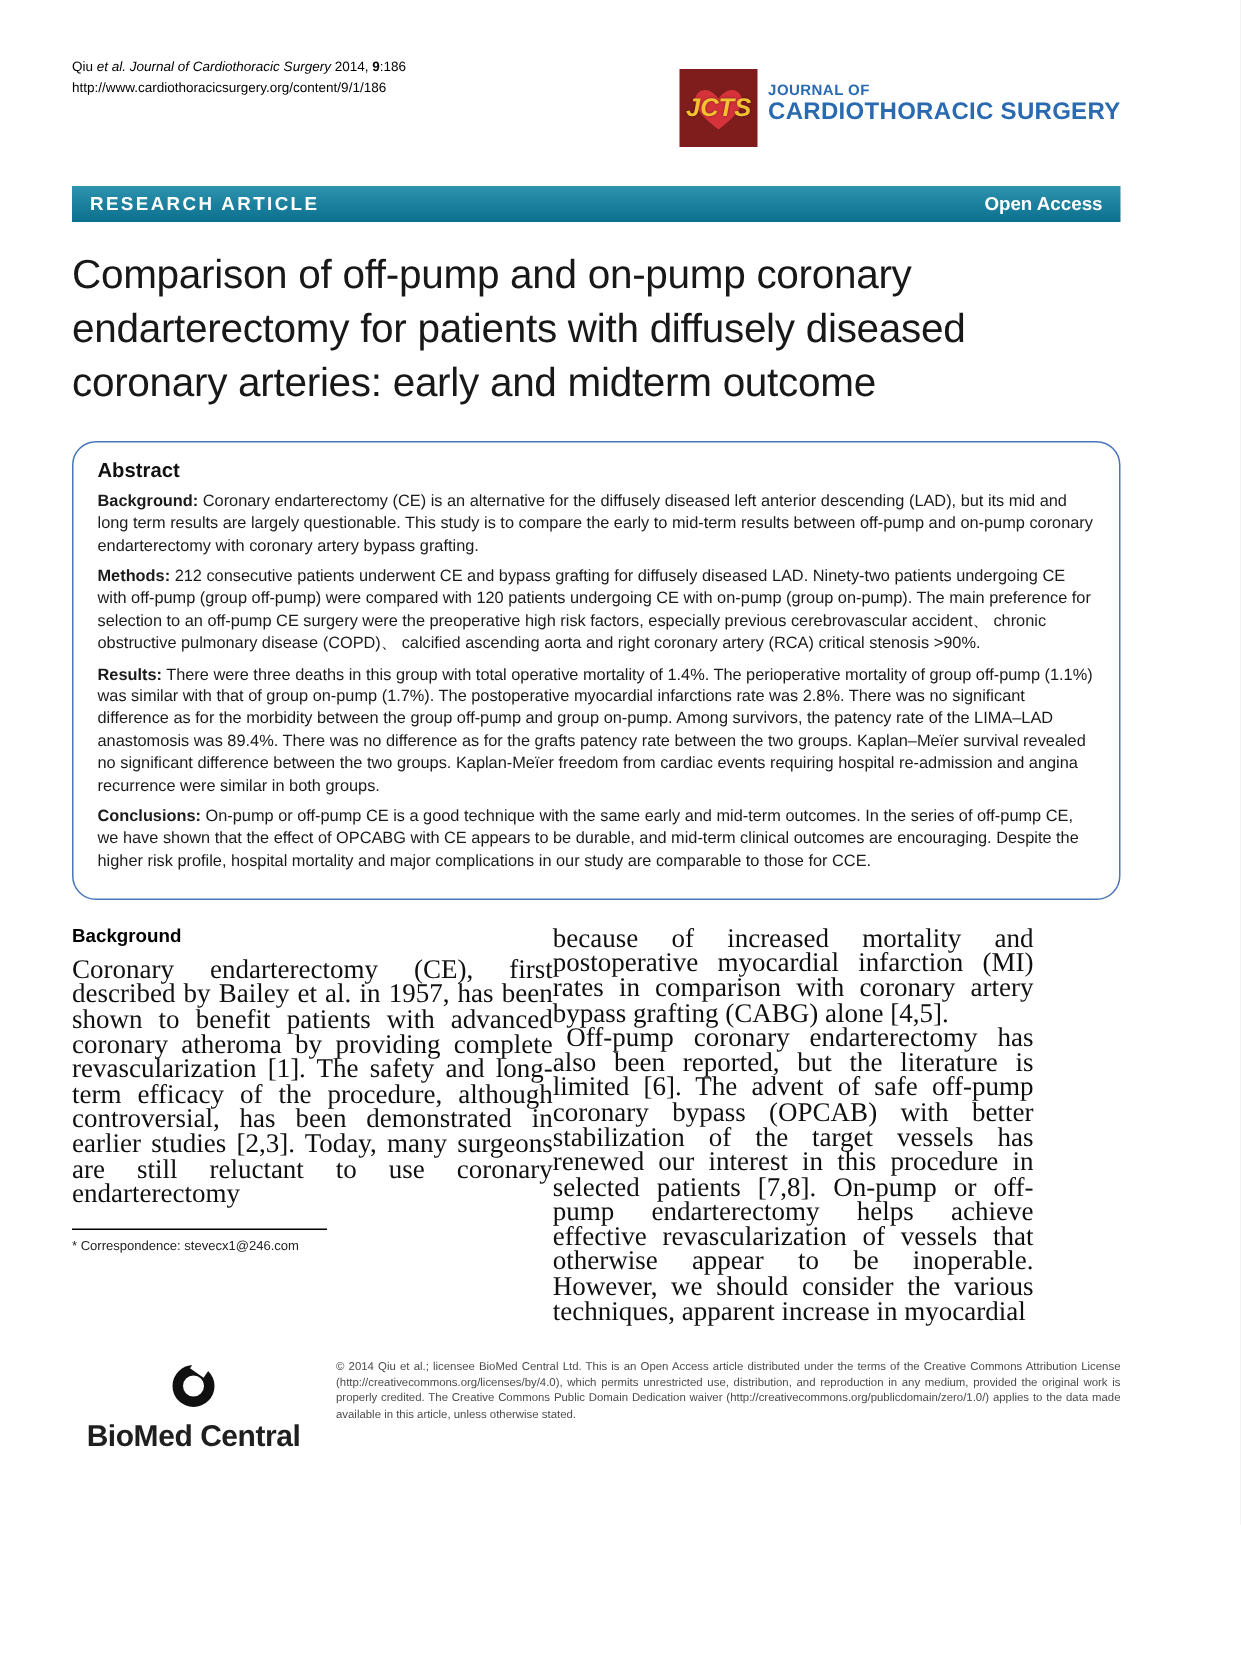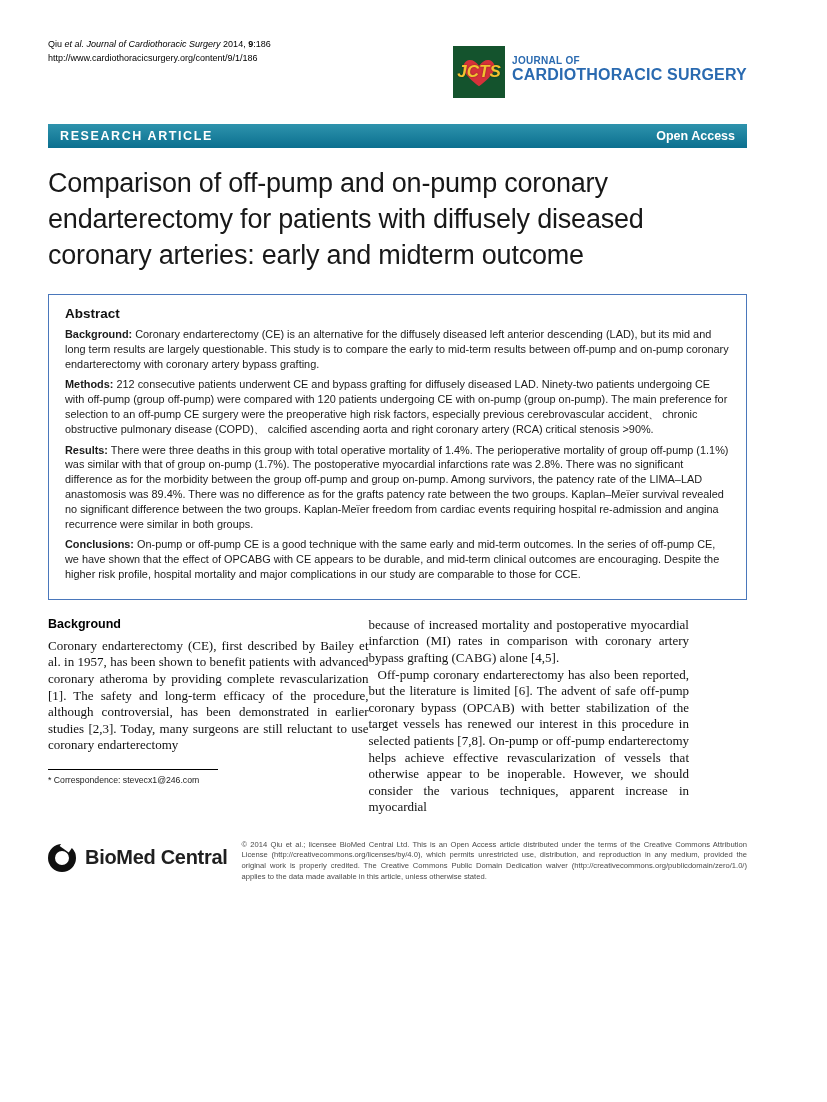--- a/index.html
+++ b/index.html
@@ -10,21 +10,21 @@
     padding:36px 80px 0 48px; position:relative; overflow:hidden;
   }
 
   
   .masthead { position:relative; height:88px; }
   .citation-block { font-size:9px; line-height:13px; color:#000; padding-top:2px; }
   .citation-line i { font-style:italic; }
   .citation-line b { font-weight:bold; }
   .citation-url { margin-top:1px; }
   .brand { position:absolute; top:10px; right:0; display:flex; align-items:flex-start; gap:7px; }
-  .jcts-logo { width:52px; height:52px; background:#14532d; position:relative;
+  .jcts-logo { width:52px; height:52px; background:#7f1d1d; position:relative;
                display:flex; align-items:center; justify-content:center; flex:0 0 auto; }
   .heart { width:38px; height:38px; position:absolute; top:7px; left:7px; }
   .jcts-text { position:relative; color:#f2c230; font-weight:bold; font-size:17px;
                font-style:italic; text-shadow:0 0 2px rgba(0,0,0,.4); }
   .brand-name { padding-top:9px; color:#2a6ab0; }
   .brand-line1 { font-size:10px; font-weight:600; letter-spacing:.3px; }
   .brand-line2 { font-size:16px; font-weight:700; letter-spacing:.2px;text-align:center; }
 
   
   .article-bar { height:24px; background:linear-gradient(#2e93ad,#0b6f8f);
@@ -33,42 +33,42 @@
   .bar-left  { color:#fff; font-weight:bold; font-size:12.5px; letter-spacing:1.6px; }
   .bar-right { color:#fff; font-weight:bold; font-size:12.5px; }
 
   
   .title { font-size:27px; line-height:36px; font-weight:400; color:#181818;
            margin-top:17px; letter-spacing:-0.2px; }
   .authors { margin-top:12px; font-size:11.5px; color:#222; }
   .corr-mark { font-size:8px; vertical-align:super; }
 
   
-  .abstract-box { margin-top:21px; border:1.5px solid #4a77bb; border-radius:0;
+  .abstract-box { margin-top:21px; border:1.5px solid #4a77bb; border-radius:16px;
                   padding:9px 16px 11px 16px; }
   .abstract-heading { font-size:13.5px; font-weight:bold; margin:2px 0 5px 0; color:#111; }
   .abs-p { font-size:10.9px; line-height:14.8px; margin:6px 0; color:#1b1b1b; }
   .abs-p b { font-weight:bold; }
 
   
   .columns { display:flex; margin-top:17px; }
   .col { width:320.5px; flex:0 0 auto; }
   .sec-heading { font-size:12.5px; font-weight:bold; margin-bottom:7px; color:#000; }
-  .body-p { font-family:"Liberation Serif", serif; font-size:13px; line-height:16.6px;
+  .body-p { font-family:"Liberation Serif", serif; font-size:18px; line-height:16.6px;
             text-align:justify; color:#101010; }
   .body-p.indent { text-indent:9px; }
 
   
   .footnote { margin-top:15px; font-size:8.7px; line-height:12.5px; color:#222; }
   .footnote-rule { width:170px; border-top:1px solid #000; margin-bottom:4px; }
   .fn-email { color:#222; }
 
   
   .footer { display:flex; margin-top:20px; gap:14px; align-items:flex-start; }
-  .bmc-logo { display:flex; align-items:center; gap:9px; min-width:162px; padding-top:8px; }
+  .bmc-logo { display:flex; align-items:center; gap:9px; min-width:162px; padding-top:8px;flex-direction:column; }
   .bmc-ring { width:28px; height:28px; border-radius:50%; border:7px solid #101010;
               position:relative; display:inline-block; flex:0 0 auto; }
   .bmc-ring::after { content:""; position:absolute; width:11px; height:8px; background:#fff;
                      top:-9px; right:-3px; transform:rotate(35deg); }
   .bmc-text { font-size:20px; font-weight:bold; color:#1f1f1f; letter-spacing:-0.3px; }
   .copyright { flex:1; font-size:7.6px; line-height:10.6px; color:#4a4a4a;
                text-align:justify; padding-top:4px; }
 </style>
 </head>
 <body>

